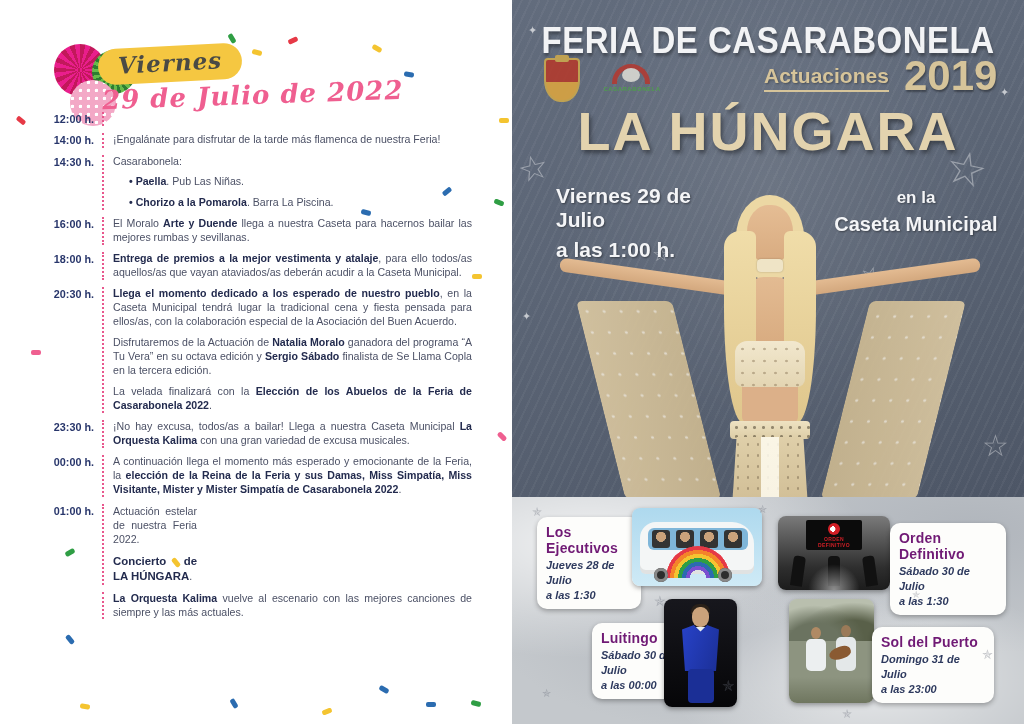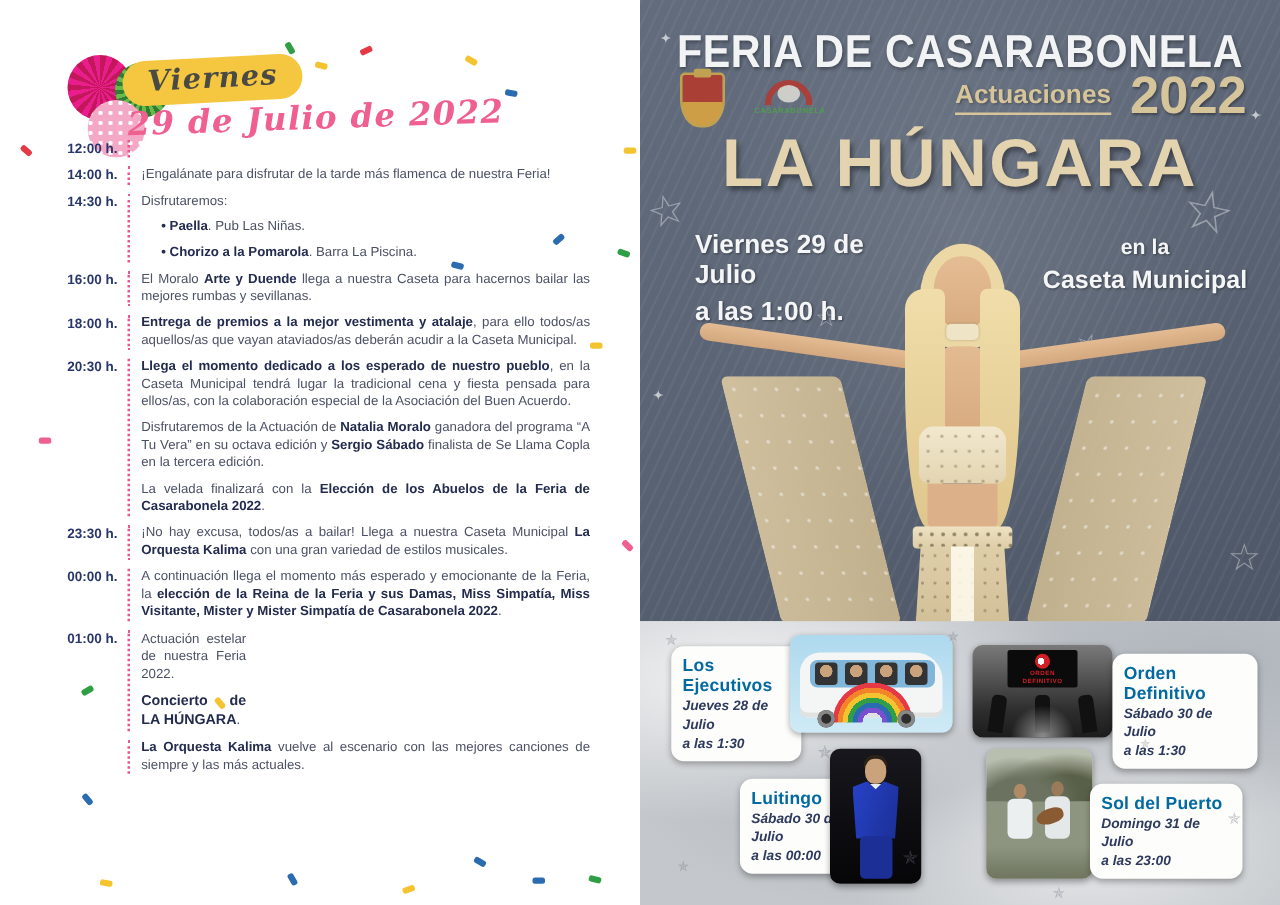--- a/index.html
+++ b/index.html
@@ -142,21 +142,21 @@
   .fg-skirt { left:192px; top:244px; width:76px; height:71px;
     clip-path:polygon(6% 0, 94% 0, 100% 100%, 0 100%);
     background:
       linear-gradient(90deg, transparent 38%, rgba(255,252,240,.85) 38% 62%, transparent 62%),
       radial-gradient(circle, rgba(120,104,78,.5) 1px, transparent 1.5px) 1px 2px/10px 11px,
       linear-gradient(#dfcfa9,#d0bd95); }
 
   
   .card-label { position:absolute; background:#fdfdfb; border-radius:10px;
     box-shadow:0 2px 5px rgba(0,0,0,.3); padding:7px 9px 6px; }
-  .act-name { font-size:14px; font-weight:800; color:#0369a1; letter-spacing:.2px; margin-bottom:2px; }
+  .act-name { font-size:14px; font-weight:800; color:#701a75; letter-spacing:.2px; margin-bottom:2px; }
   .act-date, .act-time { font-size:11px; font-weight:700; color:#2e3a5e; font-style:italic; line-height:1.35; }
   .act-art { position:absolute; border-radius:8px; overflow:hidden; box-shadow:0 2px 5px rgba(0,0,0,.35); }
   .act-art div { position:absolute; }
 
   .art-bus { background:linear-gradient(#aed9ee,#cfeaf6); }
   .art-bus .busbody { left:8px; top:14px; width:114px; height:52px; background:#f4f6f6;
     border-radius:16px 22px 6px 6px; box-shadow:inset 0 -4px 0 rgba(0,0,0,.08); }
   .art-bus .winstrip { left:16px; top:20px; width:100px; height:22px; background:#7fb6d9;
     border-radius:6px; }
   .art-bus .w1,.art-bus .w2,.art-bus .w3,.art-bus .w4 { top:22px; width:18px; height:18px;
@@ -224,21 +224,21 @@
           <div class="sch-time">14:00 h.</div>
           <div class="sch-sep"></div>
           <div class="sch-text">
             <p><span>¡Engalánate para disfrutar de la tarde más flamenca de nuestra Feria!</span></p>
           </div>
         </div>
         <div class="sch-row">
           <div class="sch-time">14:30 h.</div>
           <div class="sch-sep"></div>
           <div class="sch-text">
-            <p><span>Disfrutaremos:</span></p>
+            <p><span>Casarabonela:</span></p>
             <p class="bullet"><b>Paella</b><span>. Pub Las Niñas.</span></p>
             <p class="bullet"><b>Chorizo a la Pomarola</b><span>. Barra La Piscina.</span></p>
           </div>
         </div>
         <div class="sch-row">
           <div class="sch-time">16:00 h.</div>
           <div class="sch-sep"></div>
           <div class="sch-text">
             <p><span>El Moralo </span><b>Arte y Duende</b><span> llega a nuestra Caseta para hacernos bailar las mejores rumbas y sevillanas.</span></p>
           </div>
@@ -256,21 +256,21 @@
           <div class="sch-text">
             <p><b>Llega el momento dedicado a los esperado de nuestro pueblo</b><span>, en la Caseta Municipal tendrá lugar la tradicional cena y fiesta pensada para ellos/as, con la colaboración especial de la Asociación del Buen Acuerdo.</span></p>
             <p><span>Disfrutaremos de la Actuación de </span><b>Natalia Moralo</b><span> ganadora del programa “A Tu Vera” en su octava edición y </span><b>Sergio Sábado</b><span> finalista de Se Llama Copla en la tercera edición.</span></p>
             <p><span>La velada finalizará con la </span><b>Elección de los Abuelos de la Feria de Casarabonela 2022</b><span>.</span></p>
           </div>
         </div>
         <div class="sch-row">
           <div class="sch-time">23:30 h.</div>
           <div class="sch-sep"></div>
           <div class="sch-text">
-            <p><span>¡No hay excusa, todos/as a bailar! Llega a nuestra Caseta Municipal </span><b>La Orquesta Kalima</b><span> con una gran variedad de estilos musicales.</span></p>
+            <p><span>¡No hay excusa, todos/as a bailar! Llega a nuestra Caseta Municipal </span><b>La Orquesta Kalima</b><span> con una gran variedad de excusa musicales.</span></p>
           </div>
         </div>
         <div class="sch-row">
           <div class="sch-time">00:00 h.</div>
           <div class="sch-sep"></div>
           <div class="sch-text">
             <p><span>A continuación llega el momento más esperado y emocionante de la Feria, la </span><b>elección de la Reina de la Feria y sus Damas, Miss Simpatía, Miss Visitante, Mister y Mister Simpatía de Casarabonela 2022</b><span>.</span></p>
           </div>
         </div>
         <div class="sch-row">
@@ -325,21 +325,21 @@
   <section class="page-right">
     <div class="poster-top">
       <h1 class="poster-title">FERIA DE CASARABONELA</h1>
       <div class="logo-crest"></div>
       <div class="logo-casarabonela">
         <div class="arc"></div>
           <div class="blob"></div>
         <div class="word">CASARABONELA</div>
       </div>
       <div class="poster-actuaciones">Actuaciones</div>
-      <div class="poster-year">2022</div>
+      <div class="poster-year">2019</div>
       <h2 class="poster-headliner">LA HÚNGARA</h2>
       <div class="poster-when">
         <div class="l1">Viernes 29 de Julio</div>
         <div class="l2">a las 1:00 h.</div>
       </div>
       <div class="poster-where">
         <div class="l1">en la</div>
         <div class="l2">Caseta Municipal</div>
       </div>
       <span class="chalk-star" style="left:6px; top:148px; transform:rotate(-14deg);">☆</span>

